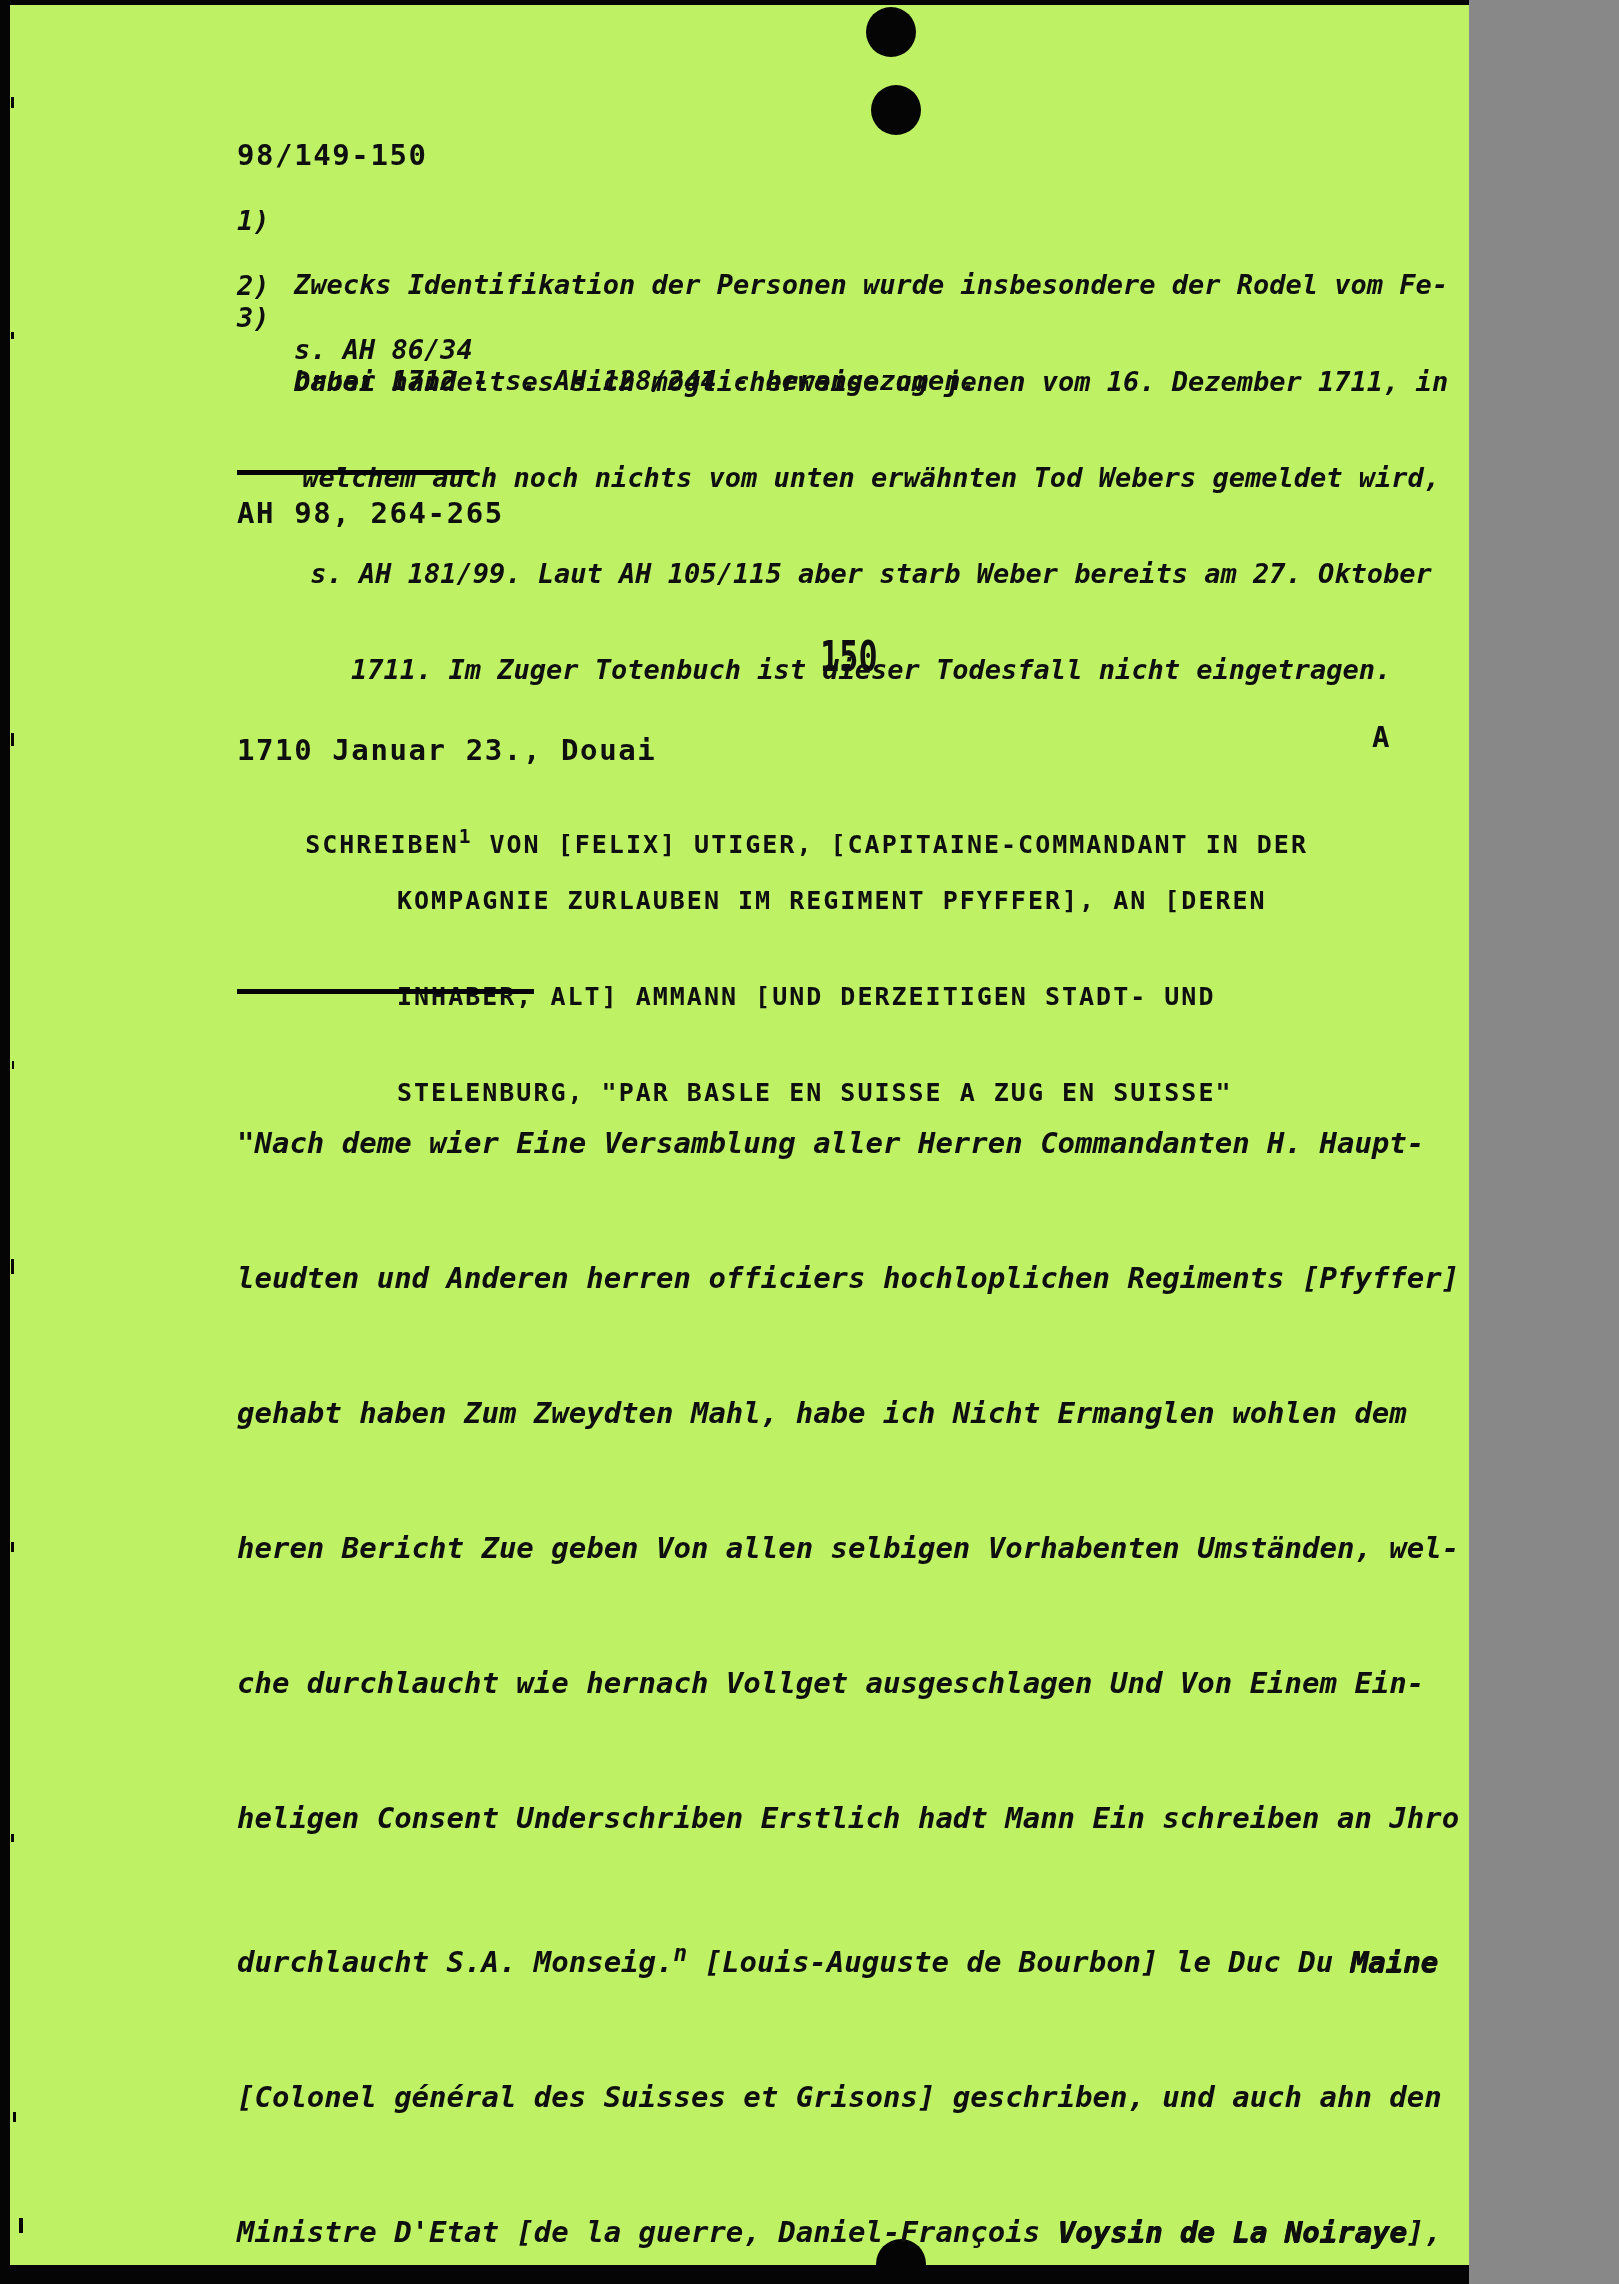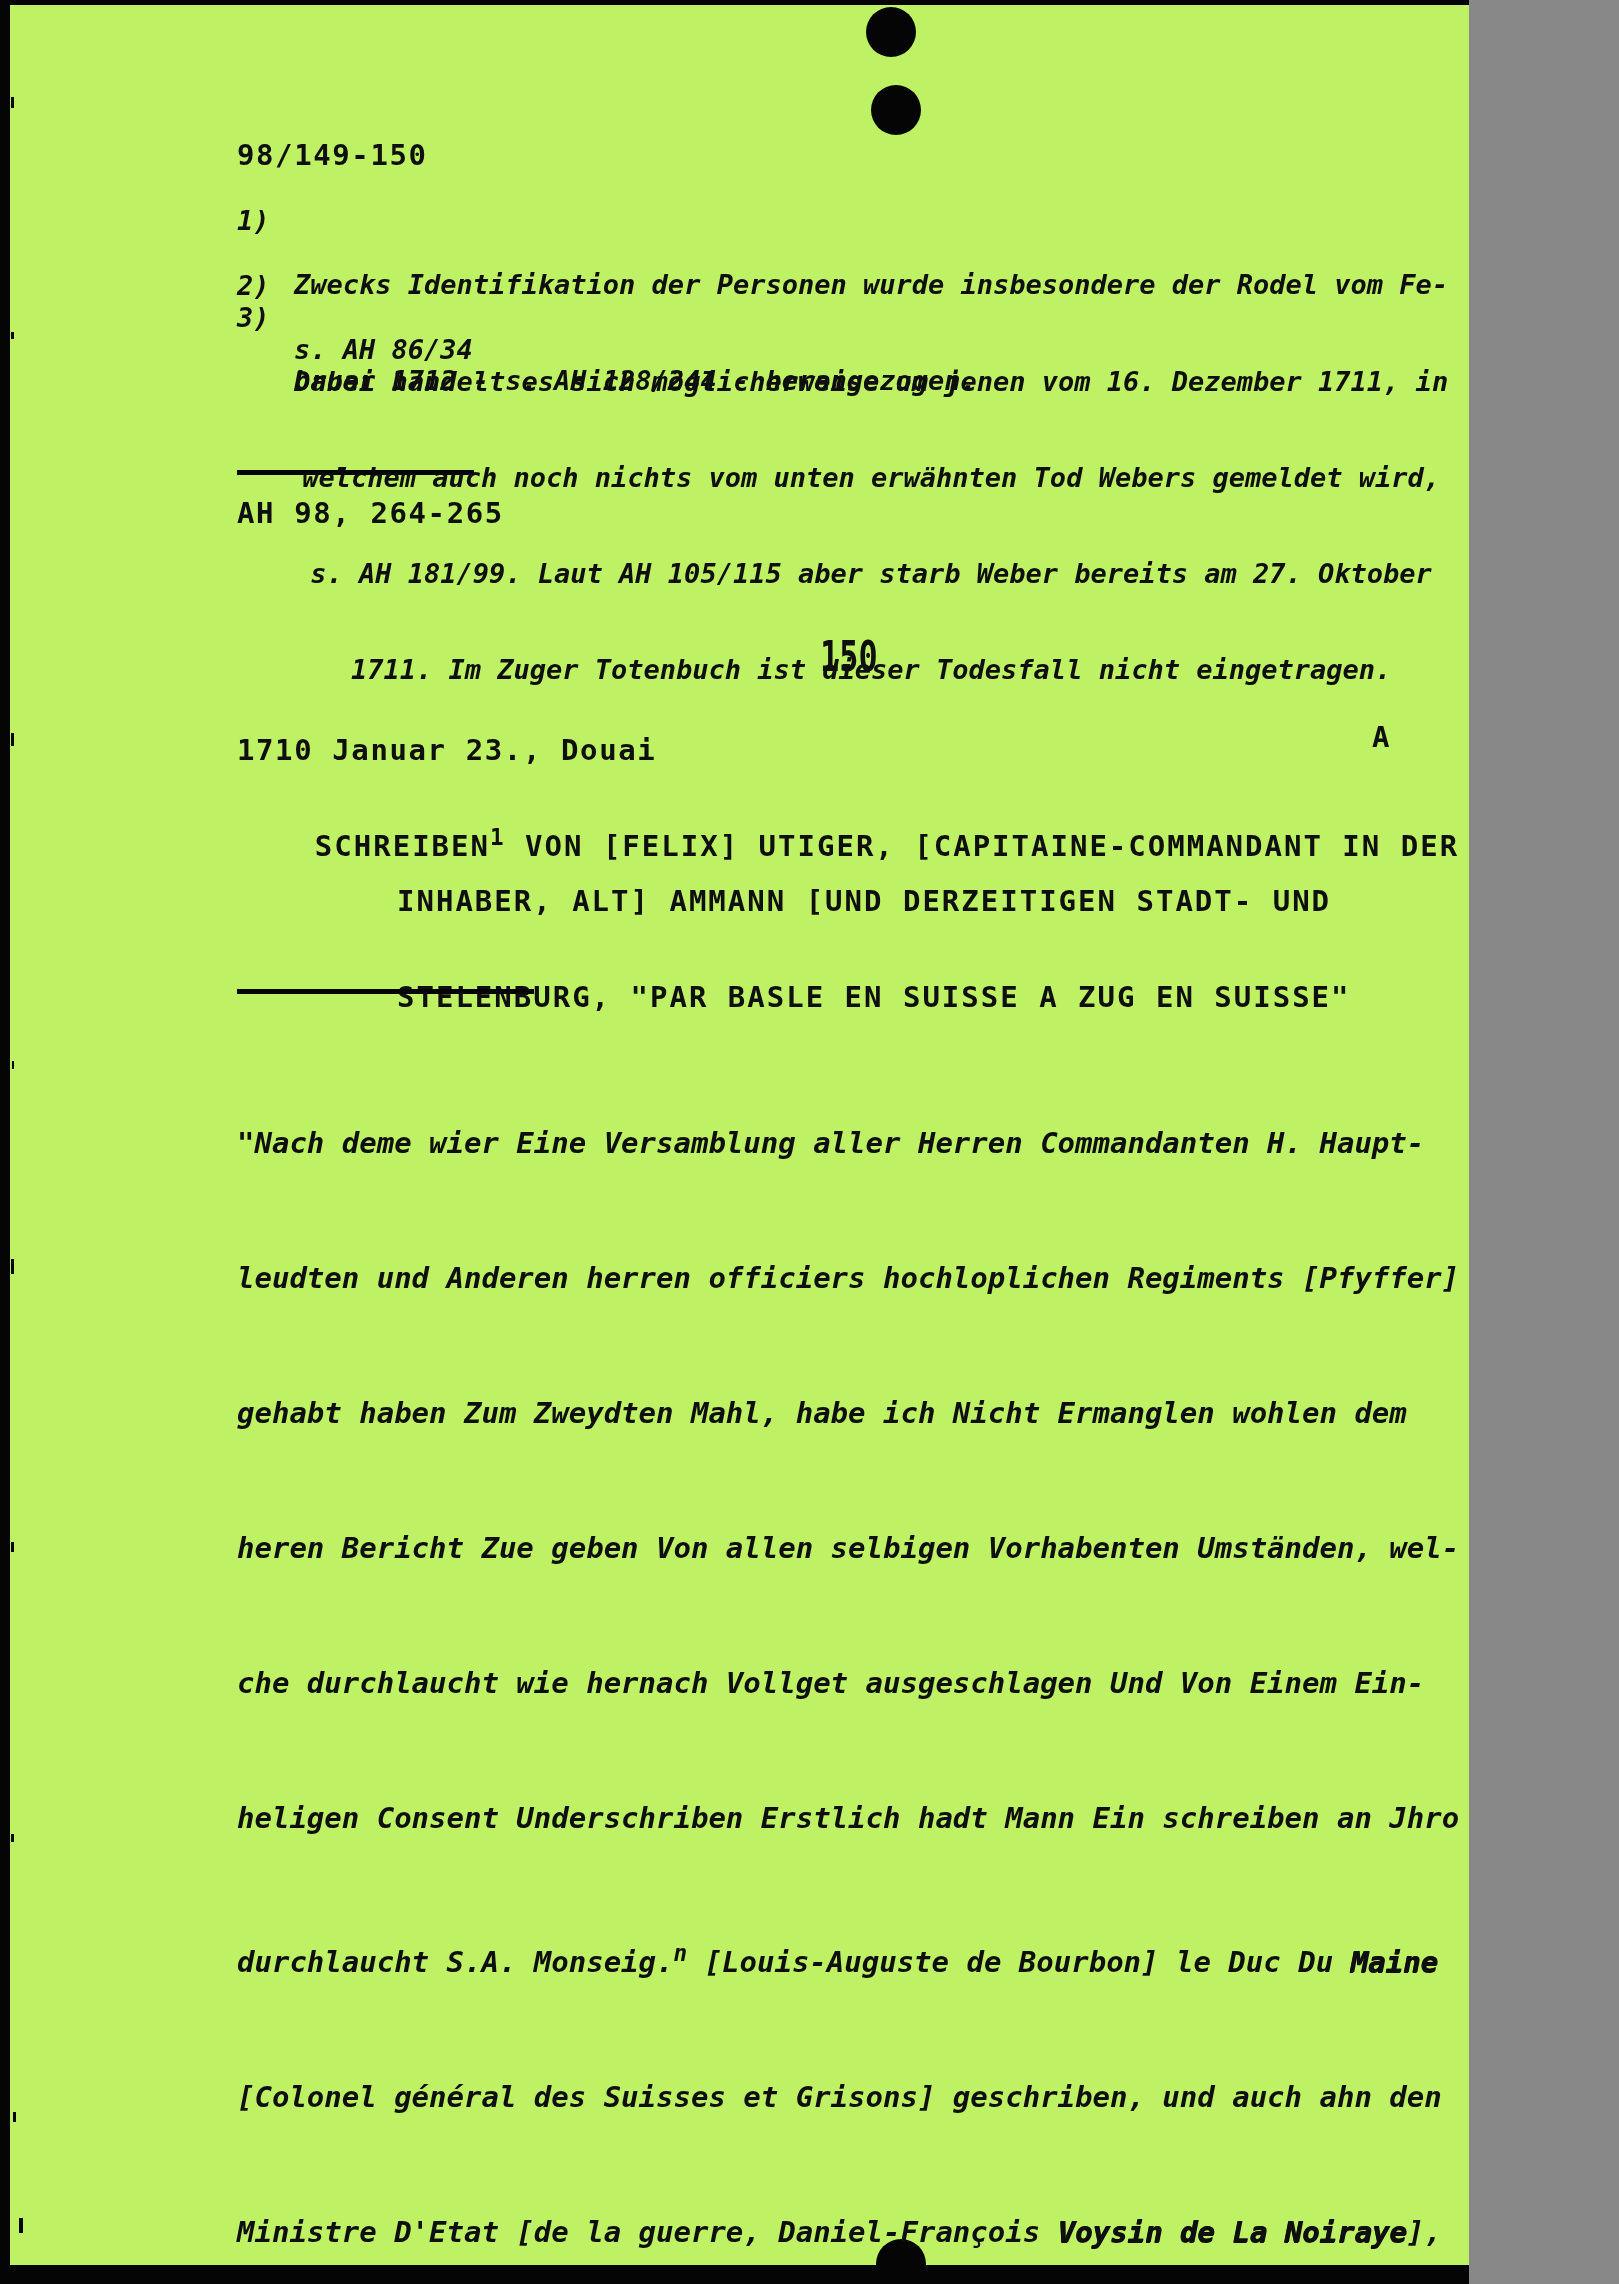--- a/index.html
+++ b/index.html
@@ -6,21 +6,21 @@
   .page {
     position:relative; width:1469px; height:2284px;
     background:#bef264; overflow:hidden;
     font-family:"DejaVu Sans Mono", monospace;
     color:#0f0f0f;
   }
   .abs { position:absolute; }
   .bar, .sep, .strip, .speck { background:#050505; }
   .dot { background:#050505; border-radius:50%; }
   .hdr   { font-size:29px; font-weight:bold; letter-spacing:1.6px; white-space:pre; }
-  .title { font-size:29px; font-weight:bold; letter-spacing:2px; line-height:32px; white-space:pre; }
+  .title { font-size:25px; font-weight:bold; letter-spacing:2px; line-height:32px; white-space:pre; }
   .fn    { font-size:27px; font-weight:bold; font-style:italic; line-height:32px; white-space:pre; }
   .quote { font-size:29px; font-weight:bold; font-style:italic; line-height:45px; white-space:pre; }
   .num150{ font-size:42px; font-weight:bold; transform:scaleX(0.76); transform-origin:left top; }
   .sup   { font-size:0.78em; vertical-align:0.5em; }
   .xb    { text-shadow:0.8px 0 currentColor, 0 0.5px currentColor; }
   .hw    { font-family:"DejaVu Serif", serif; font-style:italic; font-size:39px;
            transform:rotate(-14deg); color:#141414; letter-spacing:1.6px; }
 </style>
 </head>
 <body>
@@ -73,20 +73,21 @@
 
   <div class="abs num150" style="left:820px; top:632px;">150</div>
 
   <div class="abs hdr" style="left:237px; top:721px;margin-top:12px;">1710 Januar 23., Douai</div>
   <div class="abs hdr" style="left:1372px; top:720px;">A</div>
 
   <div class="abs title" style="left:237px; top:789px;">
     <span>SCHREIBEN</span><span class="sup">1</span><span> VON [FELIX] UTIGER, [CAPITAINE-COMMANDANT IN DER</span>
   </div>
   <div class="abs title" style="left:397px; top:821px;">
+    <div>KOMPAGNIE ZURLAUBEN IM REGIMENT PFYFFER], AN [DEREN</div>
     <div>INHABER, ALT] AMMANN [UND DERZEITIGEN STADT- UND</div>
     <div>STELENBURG, "PAR BASLE EN SUISSE A ZUG EN SUISSE"</div>
   </div>
 
   <div class="abs sep" style="left:237px; top:989px; width:297px; height:4.9px;"></div>
 
   <div class="abs quote" style="left:237px; top:1031px;">
     <div><span>"Nach deme wier Eine Versamblung aller Herren Commandanten H. Haupt-</span></div>
     <div><span>leudten und Anderen herren officiers hochloplichen Regiments [Pfyffer]</span></div>
     <div><span>gehabt haben Zum Zweydten Mahl, habe ich Nicht Ermanglen wohlen dem</span></div>

